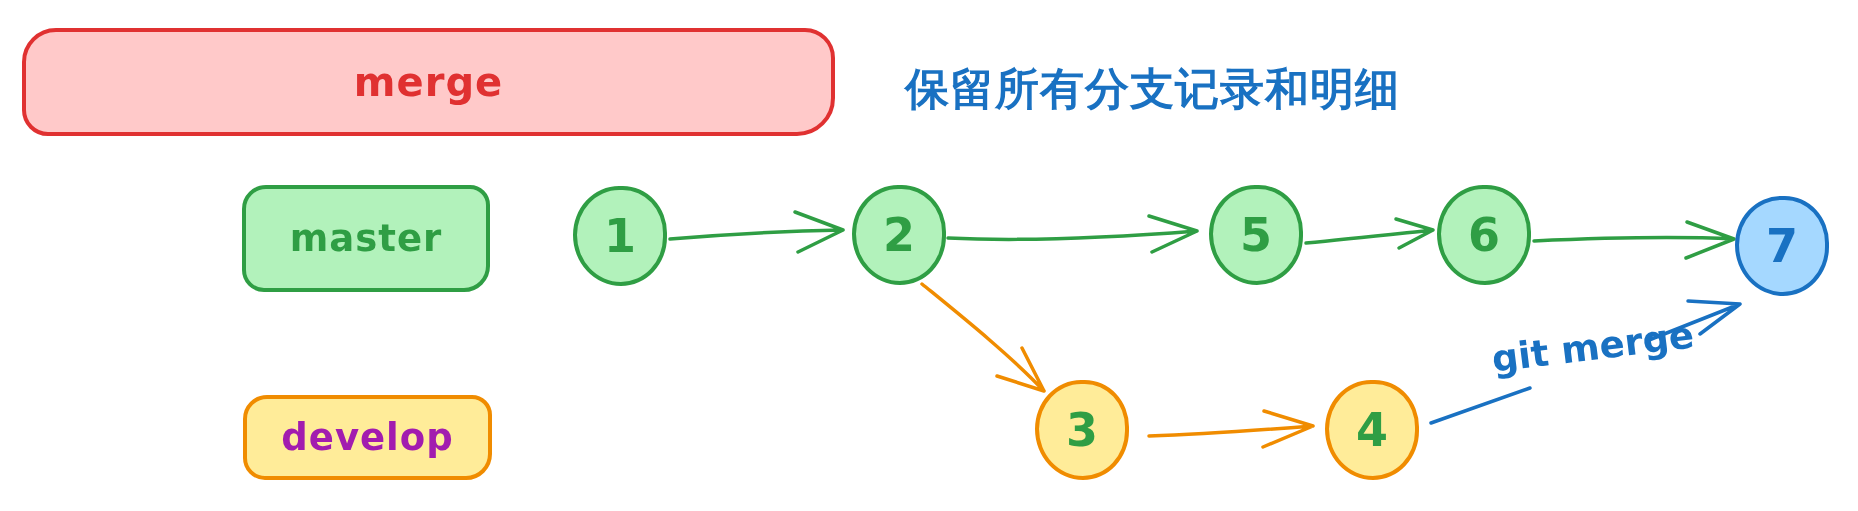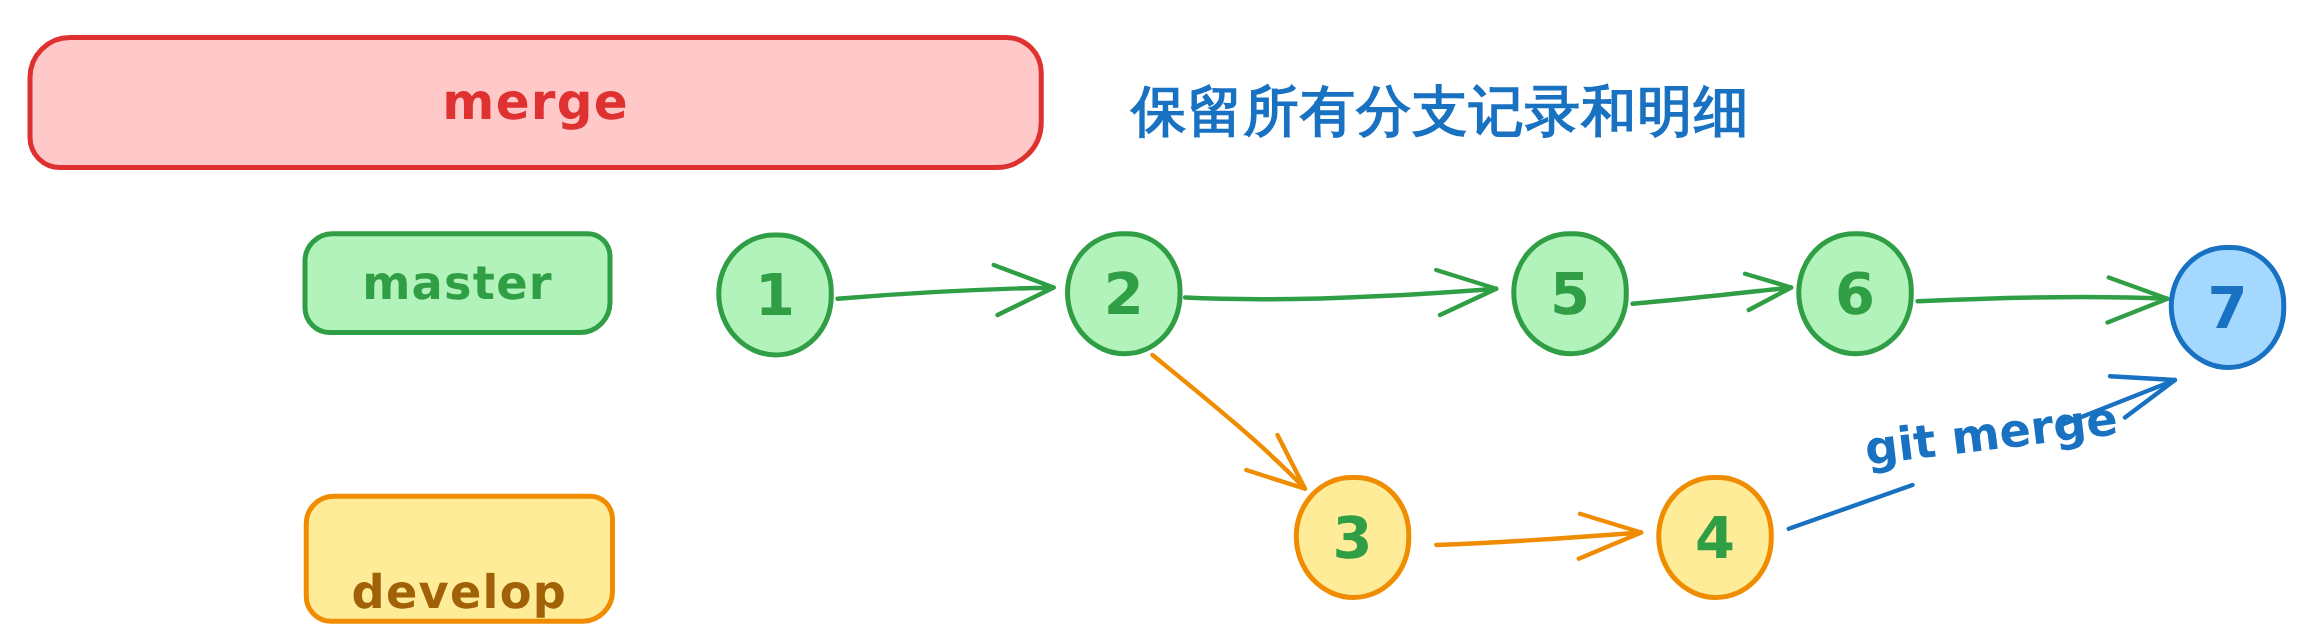--- a/index.html
+++ b/index.html
@@ -20,31 +20,30 @@
     box-sizing:border-box;
     font-weight:bold;letter-spacing:1px;
   }
   .box-merge{
     left:22px;top:28px;width:813px;height:108px;
     background:#ffc9c9;border:4px solid #e03131;color:#e03131;
     border-radius:34px 30px 38px 26px;
     font-size:40px;
   }
   .box-master{
-    left:242px;top:185px;width:248px;height:83px;
+    left:242px;top:185px;width:248px;height:107px;
     background:#b2f2bb;border:4px solid #2f9e44;color:#2f9e44;
     border-radius:24px 20px 26px 22px;
     font-size:37px;
   }
   .box-develop{
-    left:243px;top:395px;width:249px;height:104px;
-    background:#ffec99;border:4px solid #f08c00;color:#a16207;
+    left:243px;top:395px;width:249px;height:85px;
+    background:#ffec99;border:4px solid #f08c00;color:#a21caf;
     border-radius:24px 20px 26px 22px;
     font-size:37px;
-    align-items:flex-end;
   }
 
   
   .node{
     position:absolute;z-index:2;
     width:94px;height:100px;
     box-sizing:border-box;
     border-radius:50% 48% 50% 52%;
     display:flex;align-items:center;justify-content:center;
     font-size:46px;font-weight:bold;

